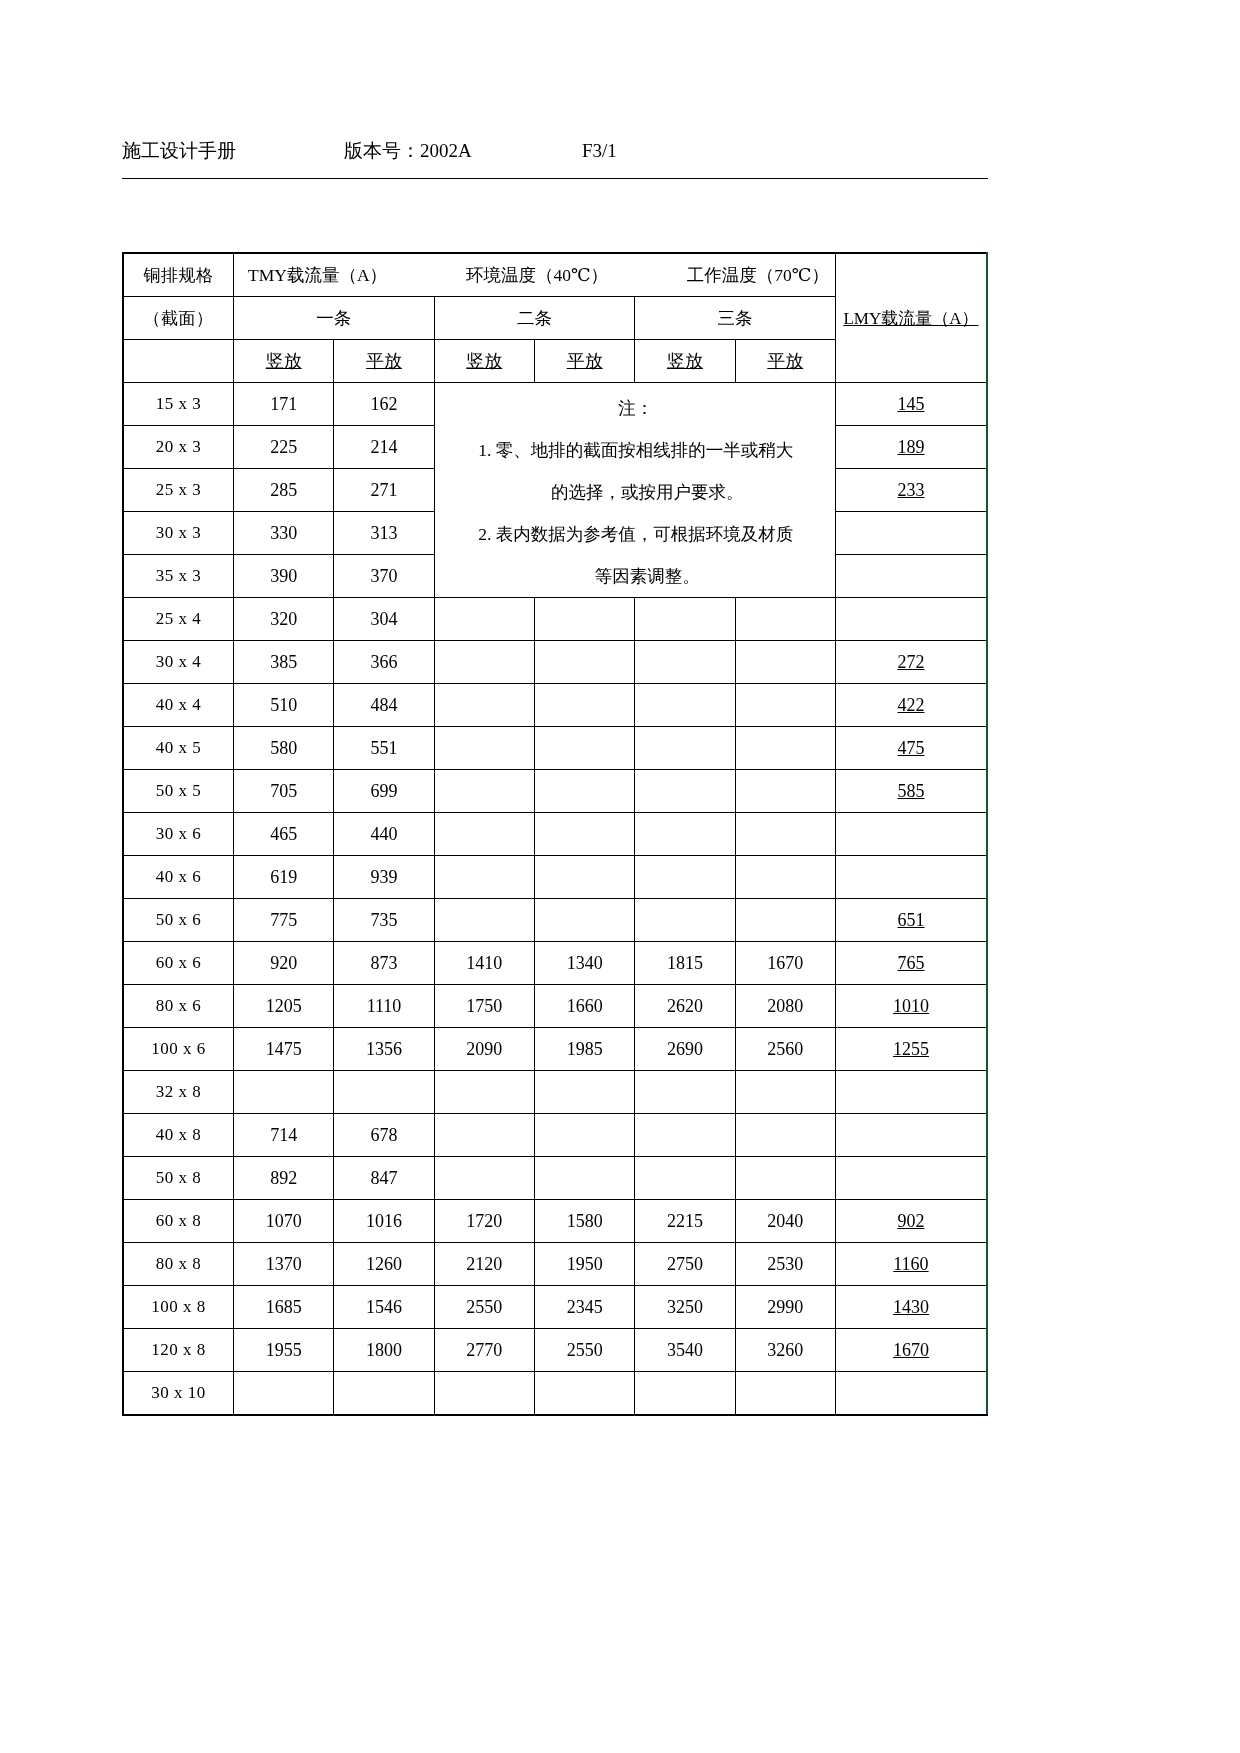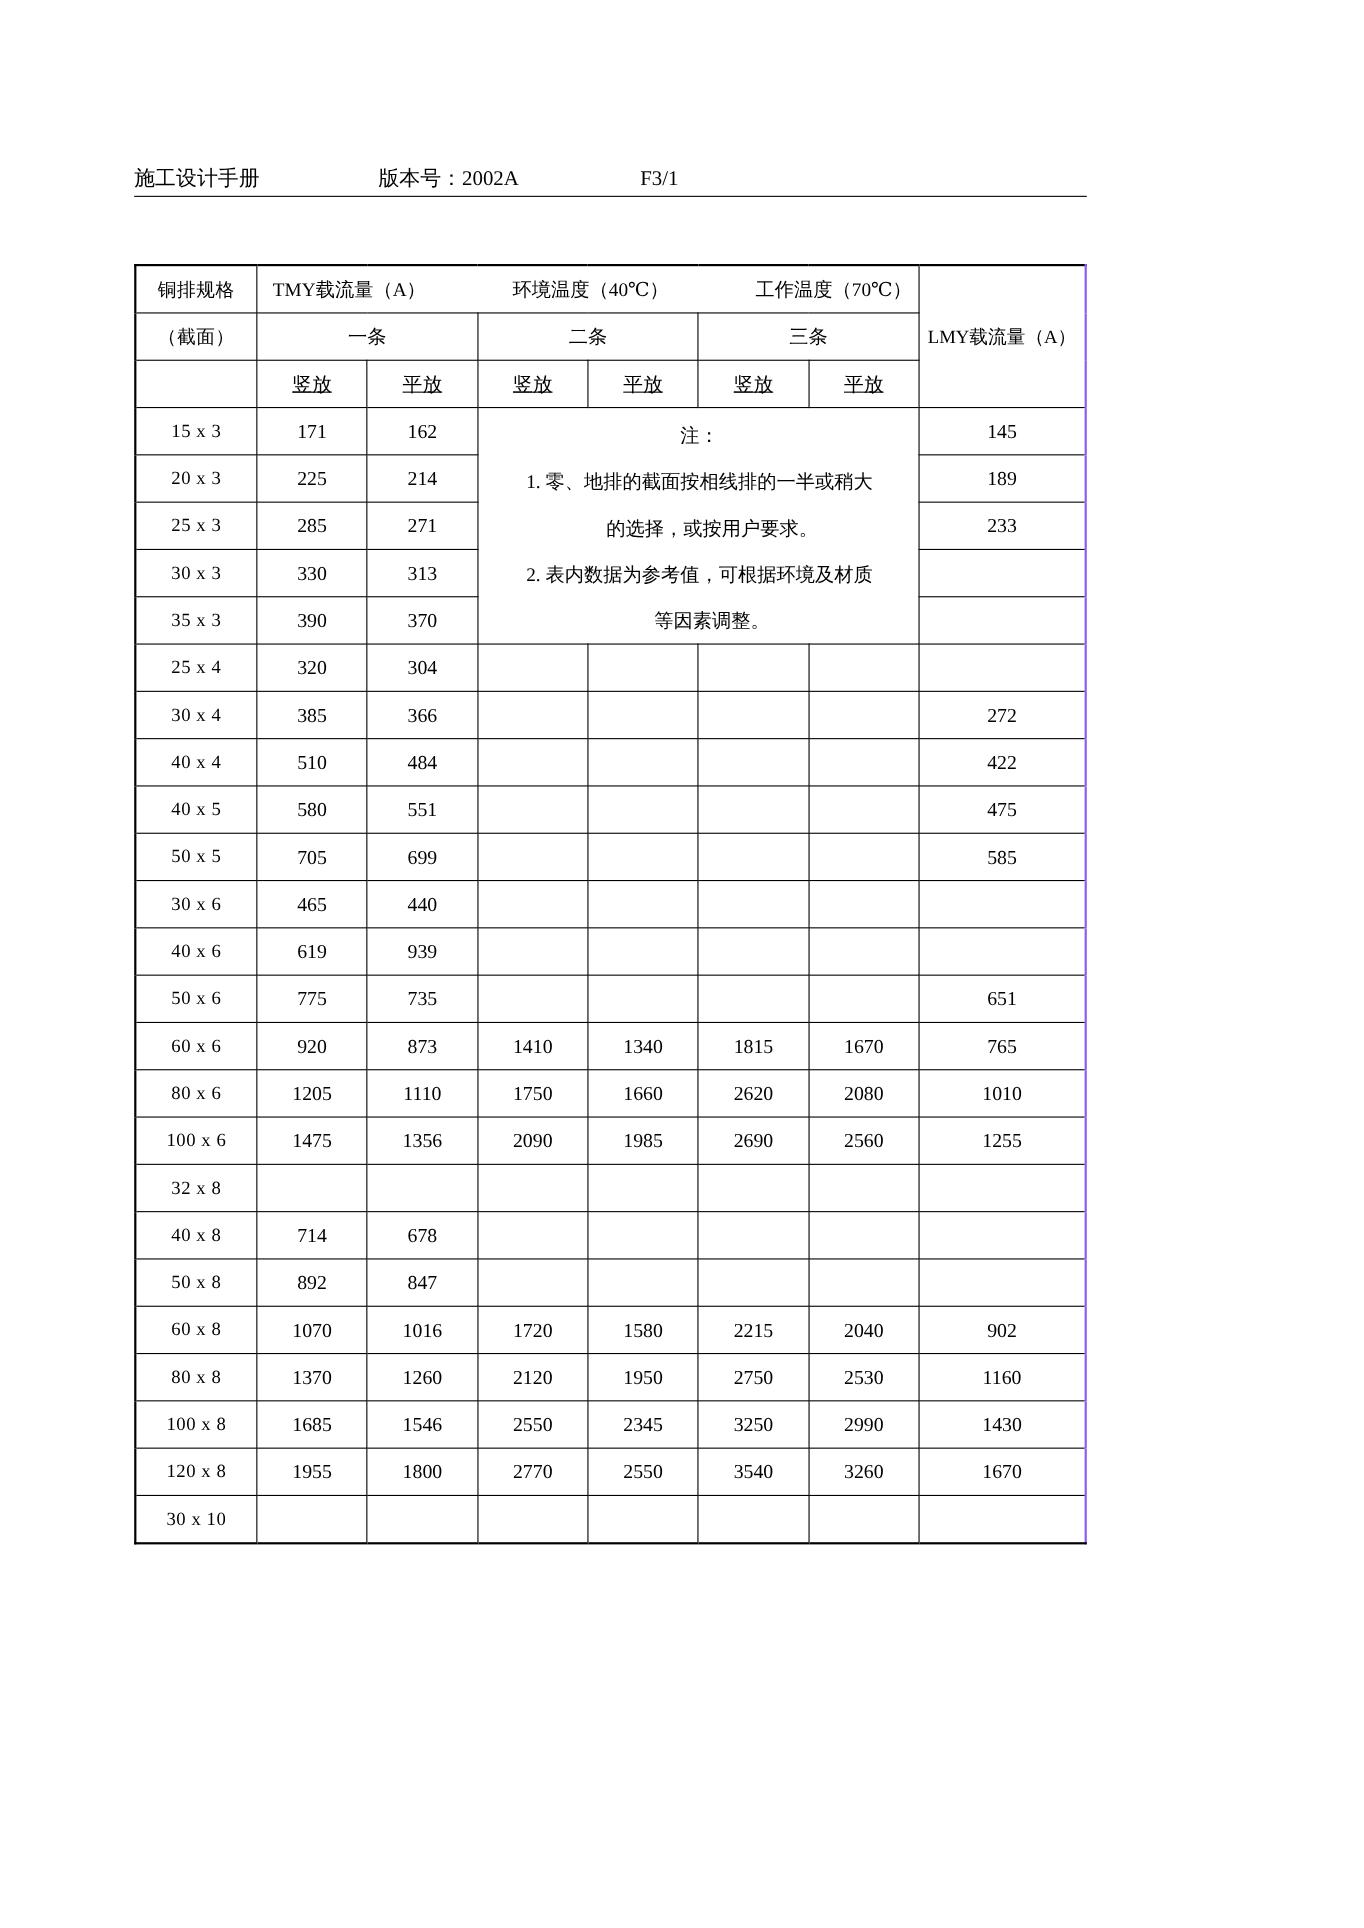--- a/index.html
+++ b/index.html
@@ -9,56 +9,56 @@
     font-family:"Liberation Serif","DejaVu Serif",serif;
     color:#000;
     -webkit-font-smoothing:antialiased;
   }
   .page { position:relative; width:1240px; height:1753px; box-sizing:border-box; }
 
   
   .runhead {
     position:absolute; left:122px; top:138px; width:866px;
     display:flex; align-items:baseline;
-    font-size:19px; line-height:26px; white-space:nowrap;margin-top:12px;
+    font-size:19px; line-height:26px; white-space:nowrap;
   }
   .runhead .h-manual { width:222px; }
   .runhead .h-version { width:238px; }
   .runhead .h-appendix { flex:1; }
   .runhead .h-page { text-align:right; font-family:"Liberation Serif",serif; }
   .rule {
     position:absolute; left:122px; top:178px; width:866px; height:0;
     border-top:1.6px solid #000;
   }
 
   
   .doc-title {
     position:absolute; left:0; top:205px; width:1240px;
     text-align:center; font-size:22px; font-weight:bold; letter-spacing:1px;
   }
 
   
-  .tbl-wrap { position:absolute; left:122px; top:240px; width:866px; }
+  .tbl-wrap { position:absolute; left:122px; top:252px; width:866px; }
   table.spec {
     border-collapse:collapse;
     width:866px;
     table-layout:fixed;
     font-size:17px;
   }
   table.spec td, table.spec th {
     border:1px solid #000;
     padding:0;
     text-align:center;
     vertical-align:middle;
     font-weight:normal;
     height:42px;
     overflow:hidden;
   }
   table.spec .outer-l { border-left:2px solid #000; }
-  table.spec .outer-r { border-right:2px solid #8b5cf6; }
+  table.spec .outer-r { border-right:2px solid #14532d;text-decoration:underline; }
   table.spec tr.top-row td { border-top:2px solid #000; }
   table.spec tr.last-row td { border-bottom:2px solid #000; }
 
   col.c-spec  { width:108px; }
   col.c-d     { width:98px; }
   col.c-lmy   { width:148px; }
 
   .hdr-main {
     text-align:left; padding-left:8px !important;
     font-size:17.5px; height:46px; white-space:nowrap;

